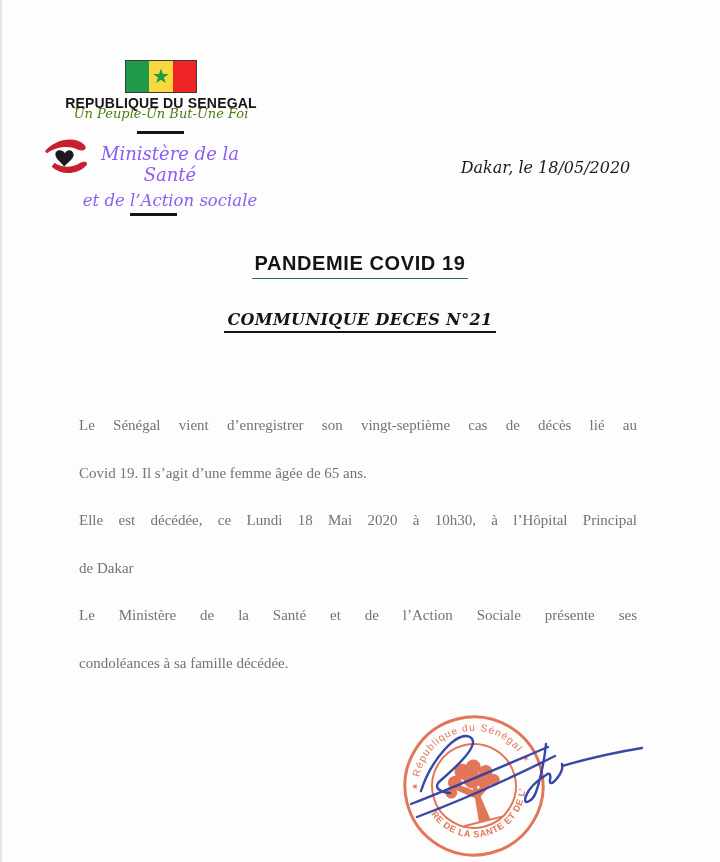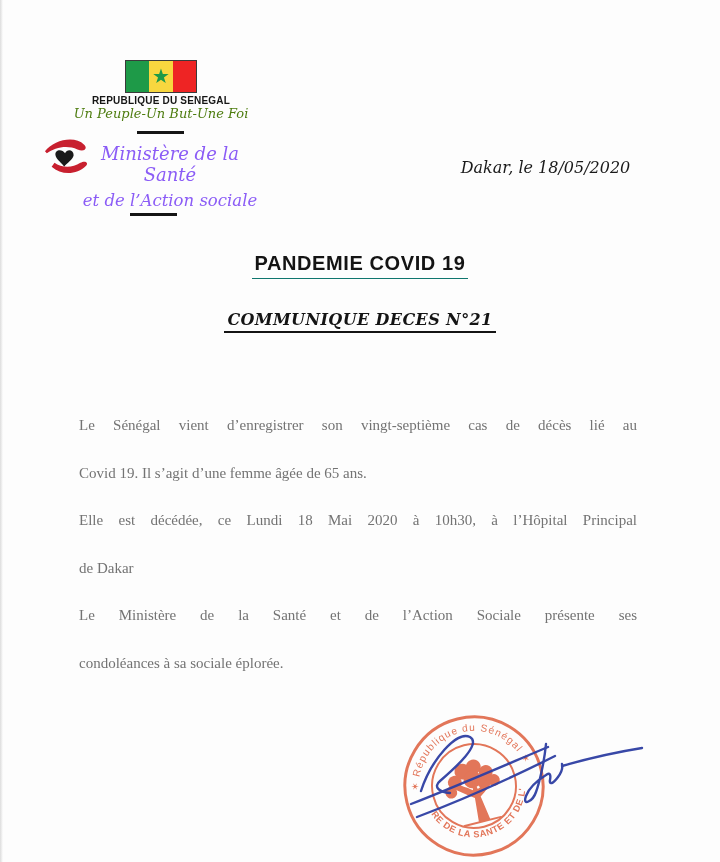--- a/index.html
+++ b/index.html
@@ -22,21 +22,21 @@
 
   
   .flag{left:125px;top:60px;width:72px;height:33px;display:flex;border:1px solid #3a3a3a;}
   .flag .stripe{position:relative;flex:1;height:100%;}
   .flag .green{background:var(--flag-green);}
   .flag .yellow{background:var(--flag-yellow);}
   .flag .red{background:var(--flag-red);}
   .flag .star{position:absolute;left:0;top:0;width:100%;height:100%;
     color:var(--flag-green);font-size:20px;line-height:30px;text-align:center;}
   .republic{left:61px;top:95px;width:200px;text-align:center;
-    font-weight:700;font-size:10px;letter-spacing:.2px;color:#161616;}
+    font-weight:700;font-size:14px;letter-spacing:.2px;color:#161616;}
   .motto{left:61px;top:106px;width:200px;text-align:center;
     font-family:"DejaVu Serif",serif;font-style:italic;font-size:13px;color:#4d7c0f;}
   .divider{height:2.5px;background:#151515;}
   .divider-top{left:137px;top:131px;width:47px;}
   .divider-bottom{left:130px;top:213px;width:47px;}
   .ministry-logo{left:42px;top:137px;width:48px;height:44px;}
   .ministry{left:78px;top:143px;width:184px;text-align:center;
     font-family:"DejaVu Serif",serif;font-style:italic;color:#8b5cf6;}
   .ministry .l1{position:static;display:block;font-size:18px;}
   .ministry .l2{position:static;display:block;font-size:16.5px;margin-top:6px;}
@@ -104,21 +104,21 @@
   <div class="title-sub">
     <span>COMMUNIQUE DECES N°21</span>
   </div>
 
   <div class="body-text">
     <span class="bline just">Le Sénégal vient d’enregistrer son vingt-septième cas de décès lié au</span>
     <span class="bline">Covid 19. Il s’agit d’une femme âgée de 65 ans.</span>
     <span class="bline just">Elle est décédée, ce Lundi 18 Mai 2020 à 10h30, à l’Hôpital Principal</span>
     <span class="bline">de Dakar</span>
     <span class="bline just">Le Ministère de la Santé et de l’Action Sociale présente ses</span>
-    <span class="bline">condoléances à sa sociale éplorée.</span>
+    <span class="bline">condoléances à sa famille décédée.</span>
   </div>
 
   <svg class="stamp" viewBox="-75 -75 150 150">
     <g opacity="0.9">
       <circle r="70" fill="none" stroke="var(--stamp-red)" stroke-width="3"></circle>
       <circle r="42.5" fill="none" stroke="var(--stamp-red)" stroke-width="2"></circle>
       <path id="arcT" d="M -54 15 A 56 56 0 1 1 54 15" fill="none"></path>
       <path id="arcB" d="M -50 14.3 A 52 52 0 0 0 50 14.3" fill="none"></path>
       <text text-anchor="middle" class="arc-top-text">
         <textPath href="#arcT" startOffset="50%">✶ République du Sénégal ✶</textPath>

